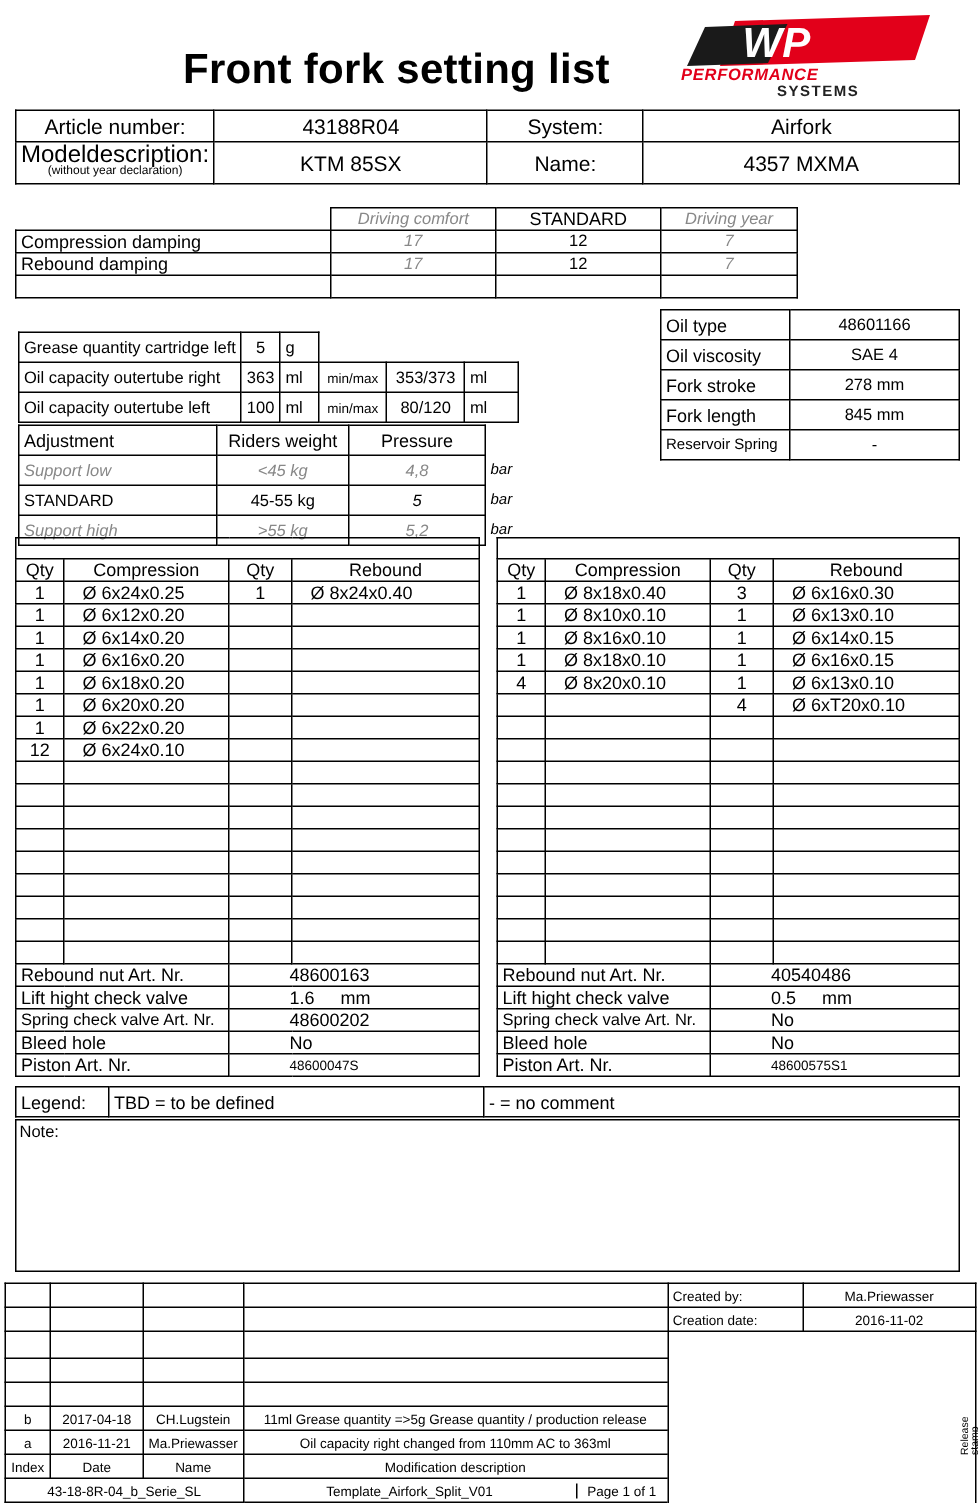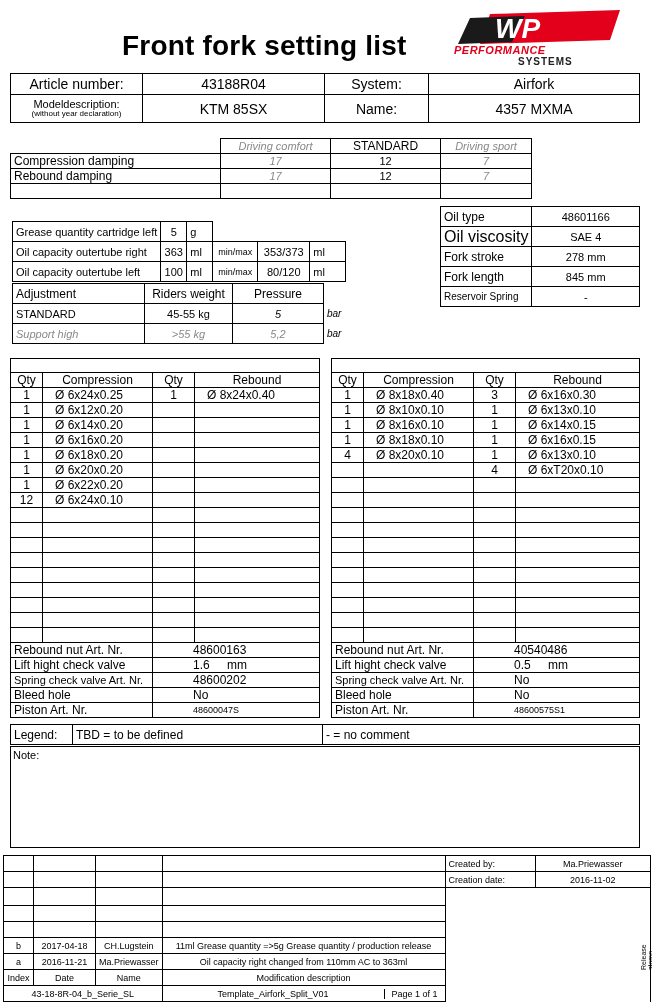--- a/index.html
+++ b/index.html
@@ -42,37 +42,37 @@
 <table style="left:10px; top:73px; width:630px;">
   <tbody>
       <tr class="hdr">
     <td class="b c" style="width:132px">Article number:</td>
     <td class="b c" style="width:182px">43188R04</td>
     <td class="b c" style="width:104px">System:</td>
     <td class="b c">Airfork</td>
   </tr>
   <tr class="hdr2">
     <td class="c" style="line-height:10px">
-      <div class="b" style="font-size:11px">Modeldescription:</div>
+      <div class="b" style="font-size:16px">Modeldescription:</div>
       <div class="b" style="font-size:8px">(without year declaration)</div>
     </td>
     <td class="b c">KTM 85SX</td>
     <td class="b c">Name:</td>
     <td class="b c">4357 MXMA</td>
   </tr>
 </tbody>
   </table>
 
 <table class="dmp" style="left:10px; top:138px; width:522px;">
   <tbody>
       <tr>
     <td class="nb" style="width:210px"></td>
     <td class="gray c" style="width:110px">Driving comfort</td>
     <td class="b c" style="width:110px;font-size:12px">STANDARD</td>
-    <td class="gray c">Driving sport</td>
+    <td class="gray c">Driving year</td>
   </tr>
   <tr>
     <td class="b" style="font-size:12px">Compression damping</td>
     <td class="gray c">17</td>
     <td class="c">12</td>
     <td class="gray c">7</td>
   </tr>
   <tr>
     <td class="b" style="font-size:12px">Rebound damping</td>
     <td class="gray c">17</td>
@@ -117,21 +117,21 @@
 </tbody>
   </table>
 
 <table class="oil" style="left:440px; top:206px; width:200px;">
   <tbody>
       <tr>
         <td class="b" style="width:86px;font-size:12px">Oil type</td>
         <td class="c">48601166</td>
       </tr>
   <tr>
-        <td class="b" style="font-size:16px">Oil viscosity</td>
+        <td class="b" style="font-size:12px">Oil viscosity</td>
         <td class="c">SAE 4</td>
       </tr>
   <tr>
         <td class="b" style="font-size:12px">Fork stroke</td>
         <td class="c">278 mm</td>
       </tr>
   <tr>
         <td class="b" style="font-size:12px">Fork length</td>
         <td class="c">845 mm</td>
       </tr>
@@ -142,20 +142,26 @@
 </tbody>
   </table>
 
 <table class="oil" style="left:12px; top:283px; width:345px;">
   <tbody>
       <tr style="height:20px">
     <td class="b" style="width:132px;font-size:12px">Adjustment</td>
     <td class="b c" style="width:88px;font-size:12px">Riders weight</td>
     <td class="b c" style="width:91px;font-size:12px">Pressure</td>
     <td class="nb"></td>
+  </tr>
+  <tr>
+    <td class="gray">Support low</td>
+    <td class="gray c">&lt;45 kg</td>
+    <td class="gray c">4,8</td>
+    <td class="nb" style="font-style:italic;font-size:10px">bar</td>
   </tr>
   <tr>
     <td class="b">STANDARD</td>
     <td class="c">45-55 kg</td>
     <td class="c" style="font-style:italic">5</td>
     <td class="nb" style="font-style:italic;font-size:10px">bar</td>
   </tr>
   <tr>
     <td class="gray">Support high</td>
     <td class="gray c">&gt;55 kg</td>

